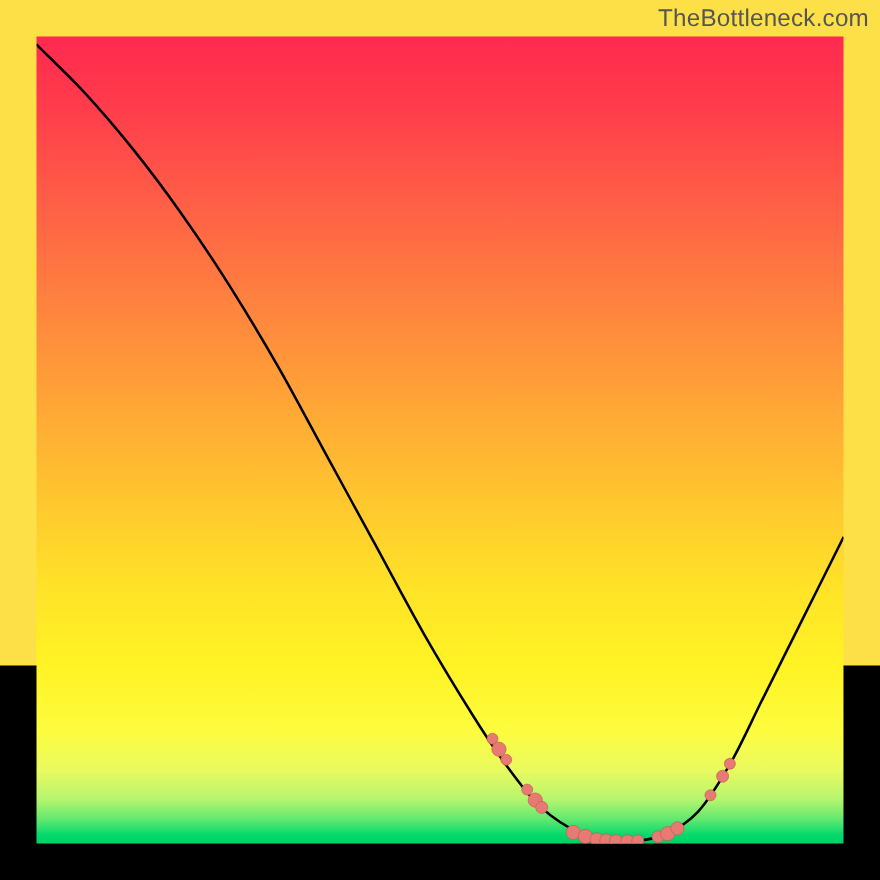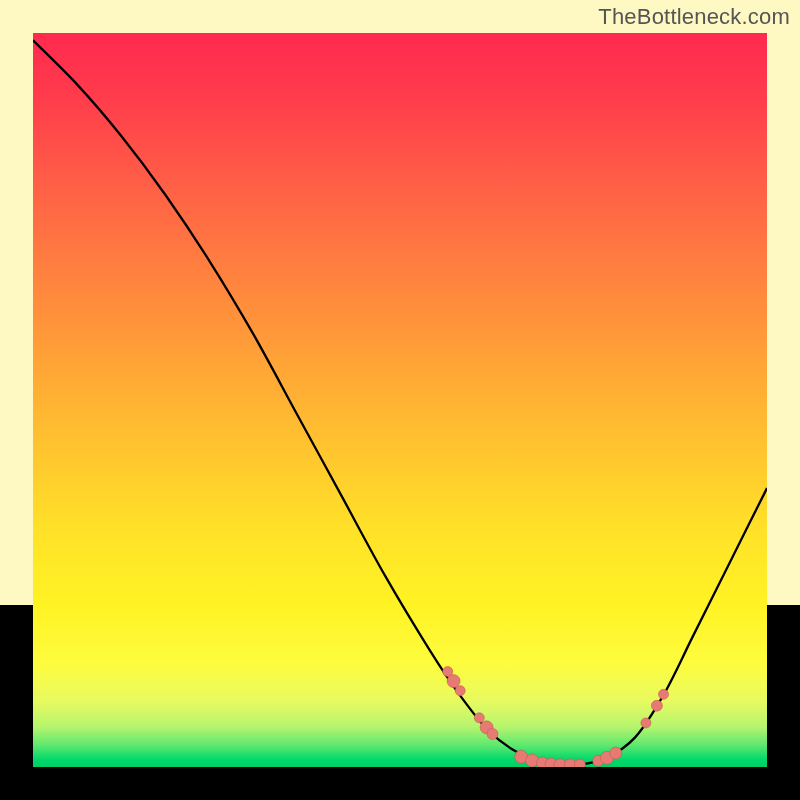--- a/index.html
+++ b/index.html
@@ -1,21 +1,21 @@
 <!DOCTYPE html>
 <html><head>
 <meta charset="utf-8">
 <style>
   * { margin: 0; padding: 0; box-sizing: border-box; }
   html, body { width: 800px; height: 800px; overflow: hidden; background: #000; }
   .container {
     position: relative;
     width: 800px;
     height: 605px;
-    background: #fef9c3;
+    background: #fde047;
   }
   .watermark {
     position: absolute;
     top: 4px;
     right: 10px;
     color: #555;
     font-family: Arial, Helvetica, sans-serif;
     font-size: 22px;
     font-weight: 500;
     letter-spacing: 0.2px;

